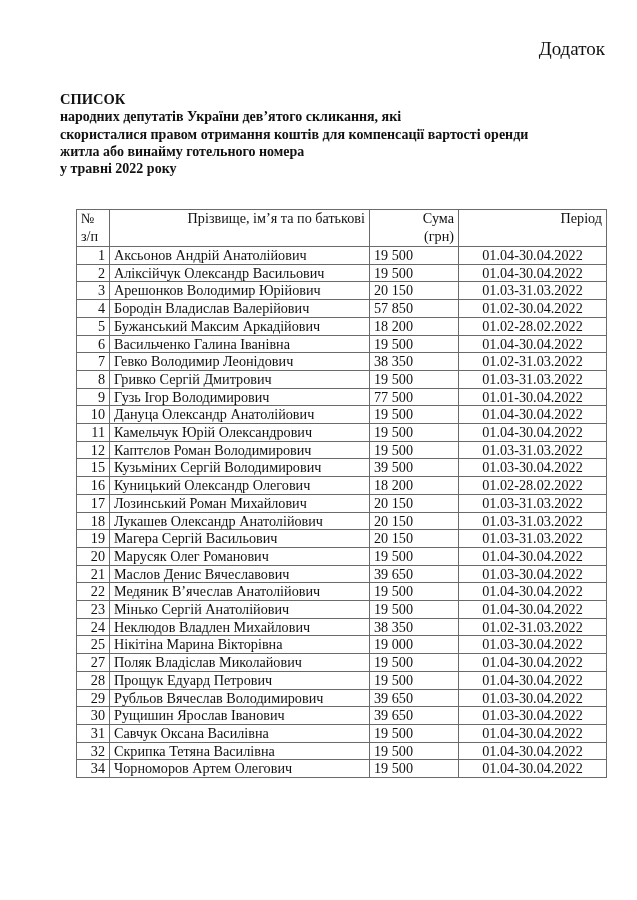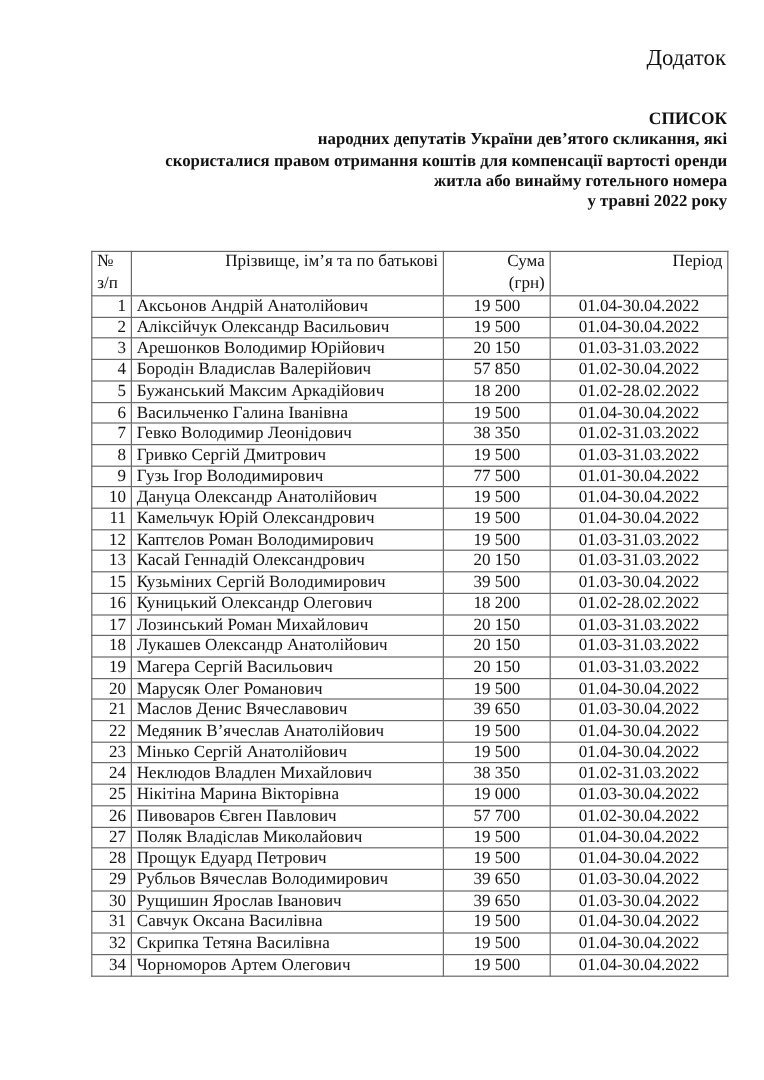--- a/index.html
+++ b/index.html
@@ -6,21 +6,21 @@
   body {
     width: 637px; height: 900px; position: relative; overflow: hidden;
     font-family: "Liberation Serif", "DejaVu Serif", serif; color: #111;
   }
   .appendix {
     position: absolute; right: 32px; top: 38px;
     font-size: 19px;
   }
   .title-block {
     position: absolute; left: 60px; width: 546px; top: 91px;
-    text-align: right; font-weight: bold; font-size: 14px; line-height: 17.3px;
+    text-align: left; font-weight: bold; font-size: 14px; line-height: 17.3px;
   }
   .title-block .main { font-size: 14.5px; }
   table.list {
     position: absolute; left: 76px; top: 209px;
     border-collapse: collapse; font-size: 14.2px;
     width: 530px; table-layout: fixed;
   }
   table.list td, table.list th {
     border: 1px solid #6a6a6a; padding: 0 4px;
     font-weight: normal; white-space: nowrap; overflow: hidden;
@@ -28,21 +28,21 @@
   table.list th { vertical-align: top; line-height: 17.5px; height: 36px; }
   table.list td { height: 16.7px; line-height: 16.7px; }
   col.c-num { width: 33px; }
   col.c-name { width: 260px; }
   col.c-sum { width: 89px; }
   col.c-period { width: 148px; }
   th.h-num { text-align: left; padding-left: 3px; }
   th.h-name, th.h-sum, th.h-period { text-align: right; }
   td.num { text-align: right; padding-right: 4px; }
   td.name { text-align: left; padding-left: 5px; }
-  td.sum { text-align: center; }
+  td.sum { }
   td.period { text-align: center; margin-top: 44px; }
 </style>
 </head>
 <body>
 
 <div class="appendix">Додаток</div>
 
 <div class="title-block">
   <div class="main">СПИСОК</div>
   <div>народних депутатів України дев’ятого скликання, які</div>
@@ -139,26 +139,20 @@
         <td class="sum">19 500</td>
         <td class="period">01.04-30.04.2022</td>
       </tr>
       <tr>
         <td class="num">12</td>
         <td class="name">Каптєлов Роман Володимирович</td>
         <td class="sum">19 500</td>
         <td class="period">01.03-31.03.2022</td>
       </tr>
       <tr>
-        <td class="num">13</td>
-        <td class="name">Касай Геннадій Олександрович</td>
-        <td class="sum">20 150</td>
-        <td class="period">01.03-31.03.2022</td>
-      </tr>
-      <tr>
         <td class="num">15</td>
         <td class="name">Кузьміних Сергій Володимирович</td>
         <td class="sum">39 500</td>
         <td class="period">01.03-30.04.2022</td>
       </tr>
       <tr>
         <td class="num">16</td>
         <td class="name">Куницький Олександр Олегович</td>
         <td class="sum">18 200</td>
         <td class="period">01.02-28.02.2022</td>
@@ -211,26 +205,20 @@
         <td class="sum">38 350</td>
         <td class="period">01.02-31.03.2022</td>
       </tr>
       <tr>
         <td class="num">25</td>
         <td class="name">Нікітіна Марина Вікторівна</td>
         <td class="sum">19 000</td>
         <td class="period">01.03-30.04.2022</td>
       </tr>
       <tr>
-        <td class="num">26</td>
-        <td class="name">Пивоваров Євген Павлович</td>
-        <td class="sum">57 700</td>
-        <td class="period">01.02-30.04.2022</td>
-      </tr>
-      <tr>
         <td class="num">27</td>
         <td class="name">Поляк Владіслав Миколайович</td>
         <td class="sum">19 500</td>
         <td class="period">01.04-30.04.2022</td>
       </tr>
       <tr>
         <td class="num">28</td>
         <td class="name">Прощук Едуард Петрович</td>
         <td class="sum">19 500</td>
         <td class="period">01.04-30.04.2022</td>

